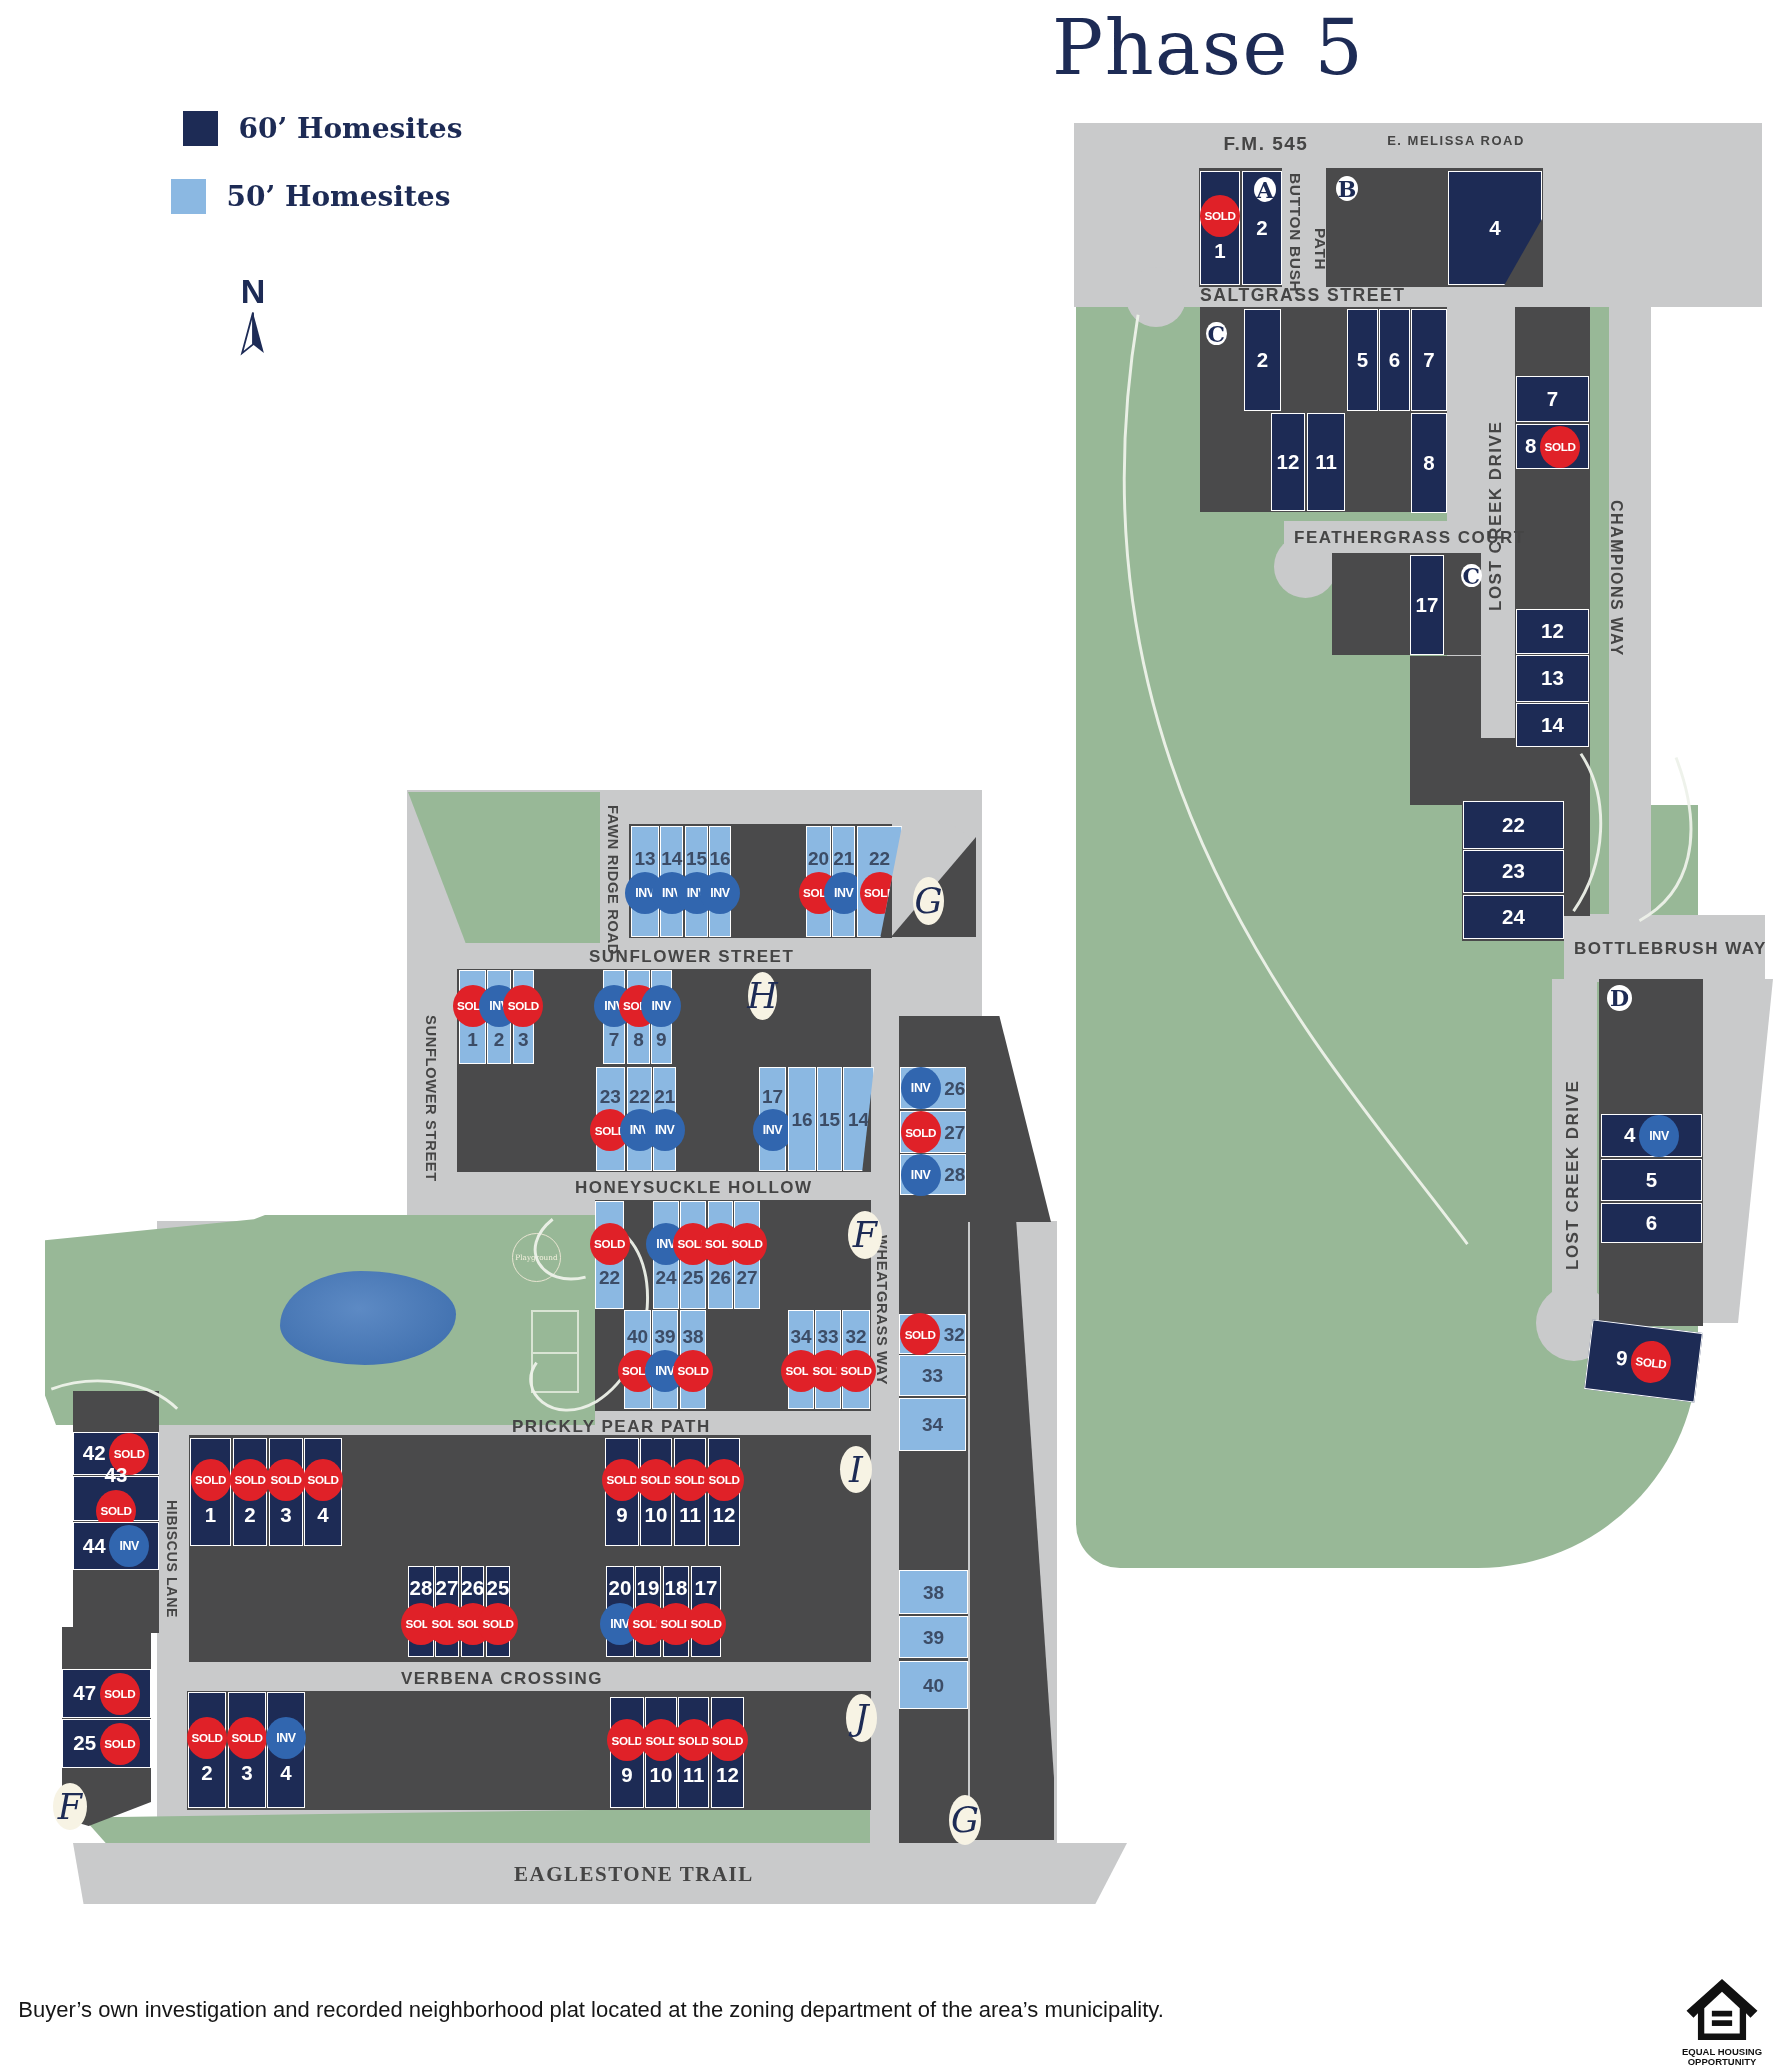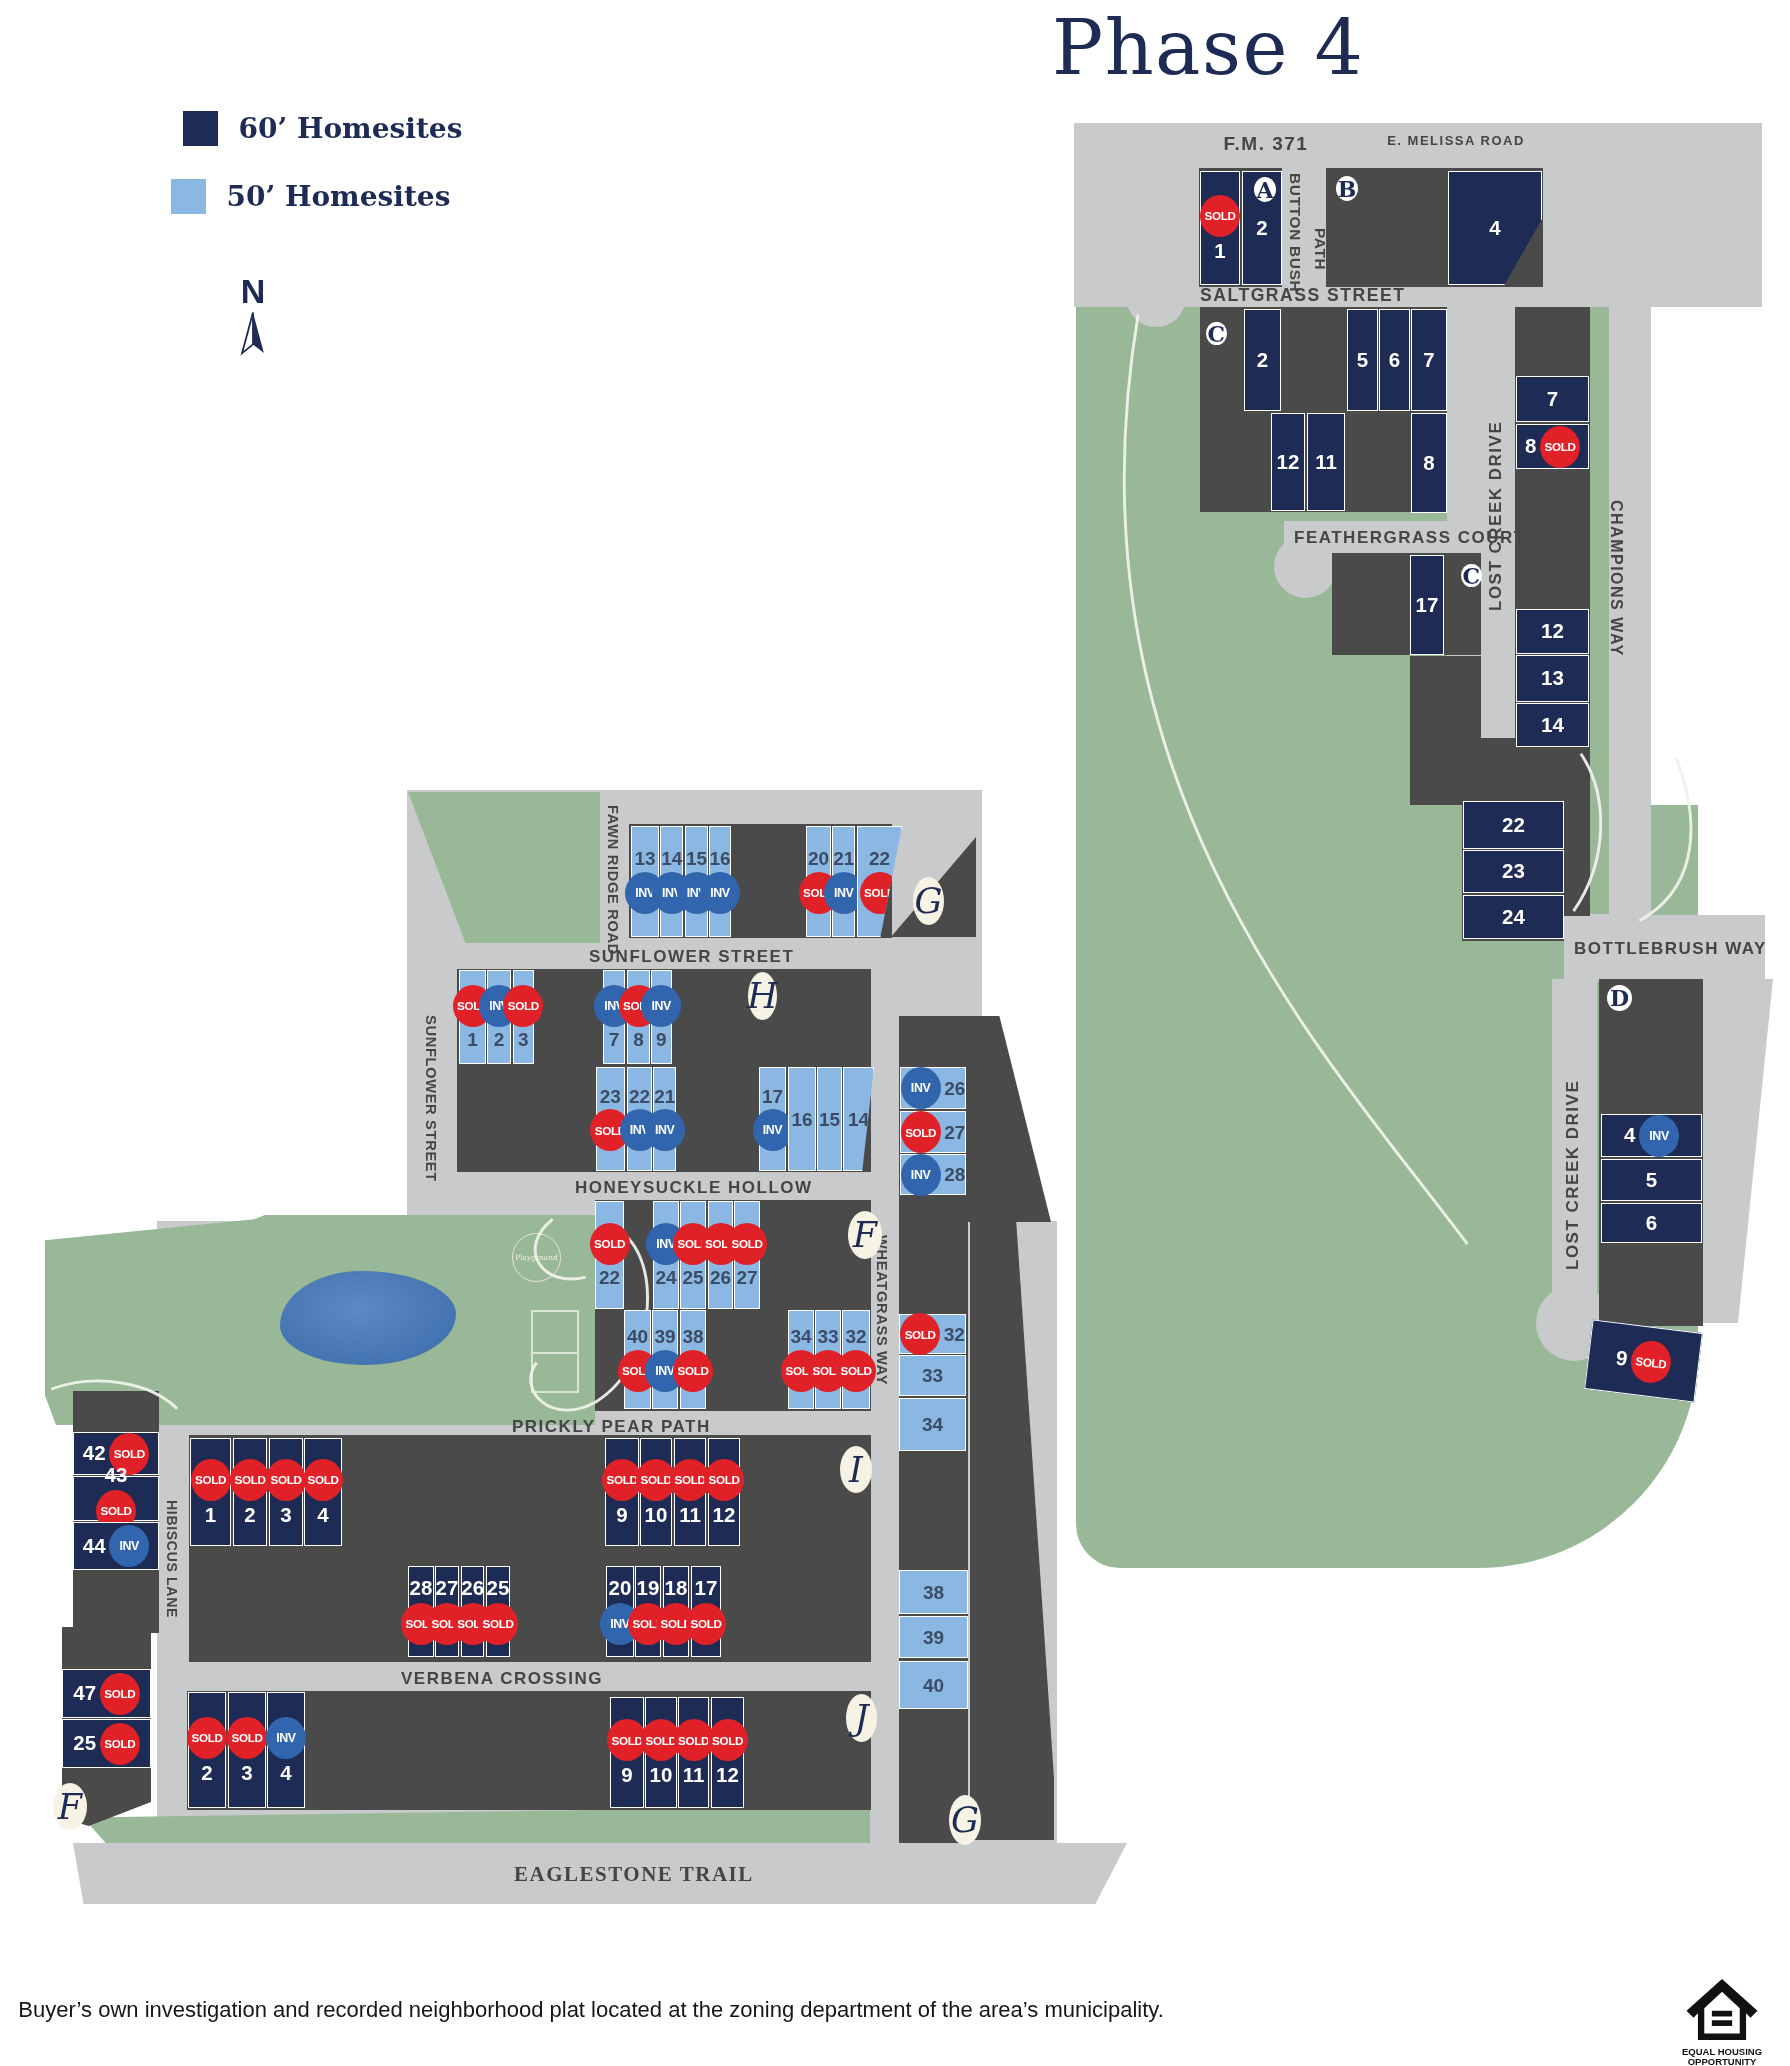--- a/index.html
+++ b/index.html
@@ -49,21 +49,21 @@
   #playground span{font-family:"DejaVu Serif",serif;font-size:7.3px;color:#f5f1df;}
   #court{position:absolute;left:531px;top:1310px;width:44px;height:79px;border:2.2px solid #d9e4d4;z-index:3;}
   #court:before{content:"";position:absolute;left:0;right:0;top:50%;border-top:2.2px solid #d9e4d4;}
   svg.overlay{position:absolute;left:0;top:0;z-index:3;pointer-events:none;}
 </style>
 </head>
 <body>
 
 <div id="canvas">
 
-  <div class="title" style="left:1052px;top:2.9px;">Phase 4</div>
+  <div class="title" style="left:1052px;top:2.9px;">Phase 5</div>
 
   <div class="legend-row" style="left:171px;top:111px;padding-left:12px;">
     <div class="swatch" style="background:var(--navy);"></div>
     <div class="legend-label">60’ Homesites</div>
   </div>
   <div class="legend-row" style="left:171px;top:179px;">
     <div class="swatch" style="background:var(--lblue);"></div>
     <div class="legend-label">50’ Homesites</div>
   </div>
 
@@ -464,21 +464,21 @@
       <span class="num">10</span>
     </div>
     <div class="lot t60 mp-top" style="z-index: 4; left: 678px; top: 1697px; width: 31px; height: 111px;">
       <div class="chip sold">SOLD</div>
       <span class="num">11</span>
     </div>
     <div class="lot t60 mp-top" style="z-index: 4; left: 711px; top: 1697px; width: 33px; height: 111px;">
       <div class="chip sold">SOLD</div>
       <span class="num">12</span>
     </div>
-    <div class="street" style="left:1200px;top:133px;width:132px;font-size:19px;">F.M.  371</div>
+    <div class="street" style="left:1200px;top:133px;width:132px;font-size:19px;">F.M.  545</div>
   <div class="street" style="left:1339px;top:133px;width:234px;font-size:13px;">E. MELISSA  ROAD</div>
   <div class="street" style="left:1200px;top:285px;width:205px;">SALTGRASS  STREET</div>
   <div class="street v" style="left:1286px;top:171px;height:124px;font-size:15.4px;letter-spacing:0.7px;">BUTTON BUSH</div>
   <div class="street v" style="left:1311px;top:209px;height:81px;font-size:15.4px;letter-spacing:0.7px;">PATH</div>
   <div class="street" style="left:1294px;top:528px;width:176px;font-size:17px;">FEATHERGRASS  COURT</div>
   <div class="street v up" style="left:1486px;top:388px;height:256px;font-size:17px;">LOST  CREEK  DRIVE</div>
   <div class="street v" style="left:1607px;top:425px;height:307px;font-size:16px;">CHAMPIONS WAY</div>
   <div class="street" style="left:1574px;top:939px;width:176px;font-size:17px;">BOTTLEBRUSH  WAY</div>
   <div class="street v up" style="left:1563px;top:1047px;height:256px;font-size:17px;">LOST  CREEK  DRIVE</div>
   <div class="street v" style="left:605px;top:799px;height:161px;font-size:14.6px;letter-spacing:0.7px;">FAWN RIDGE ROAD</div>

